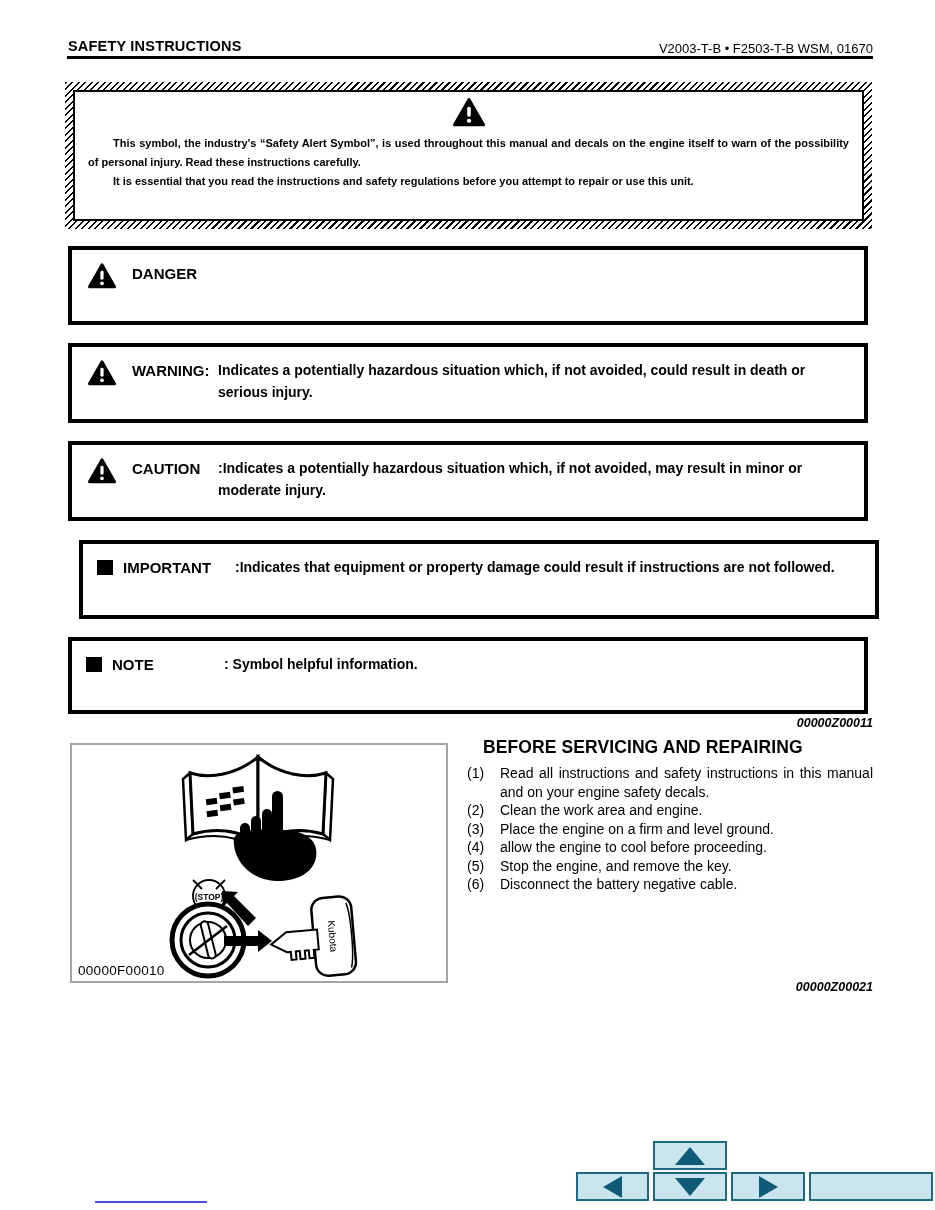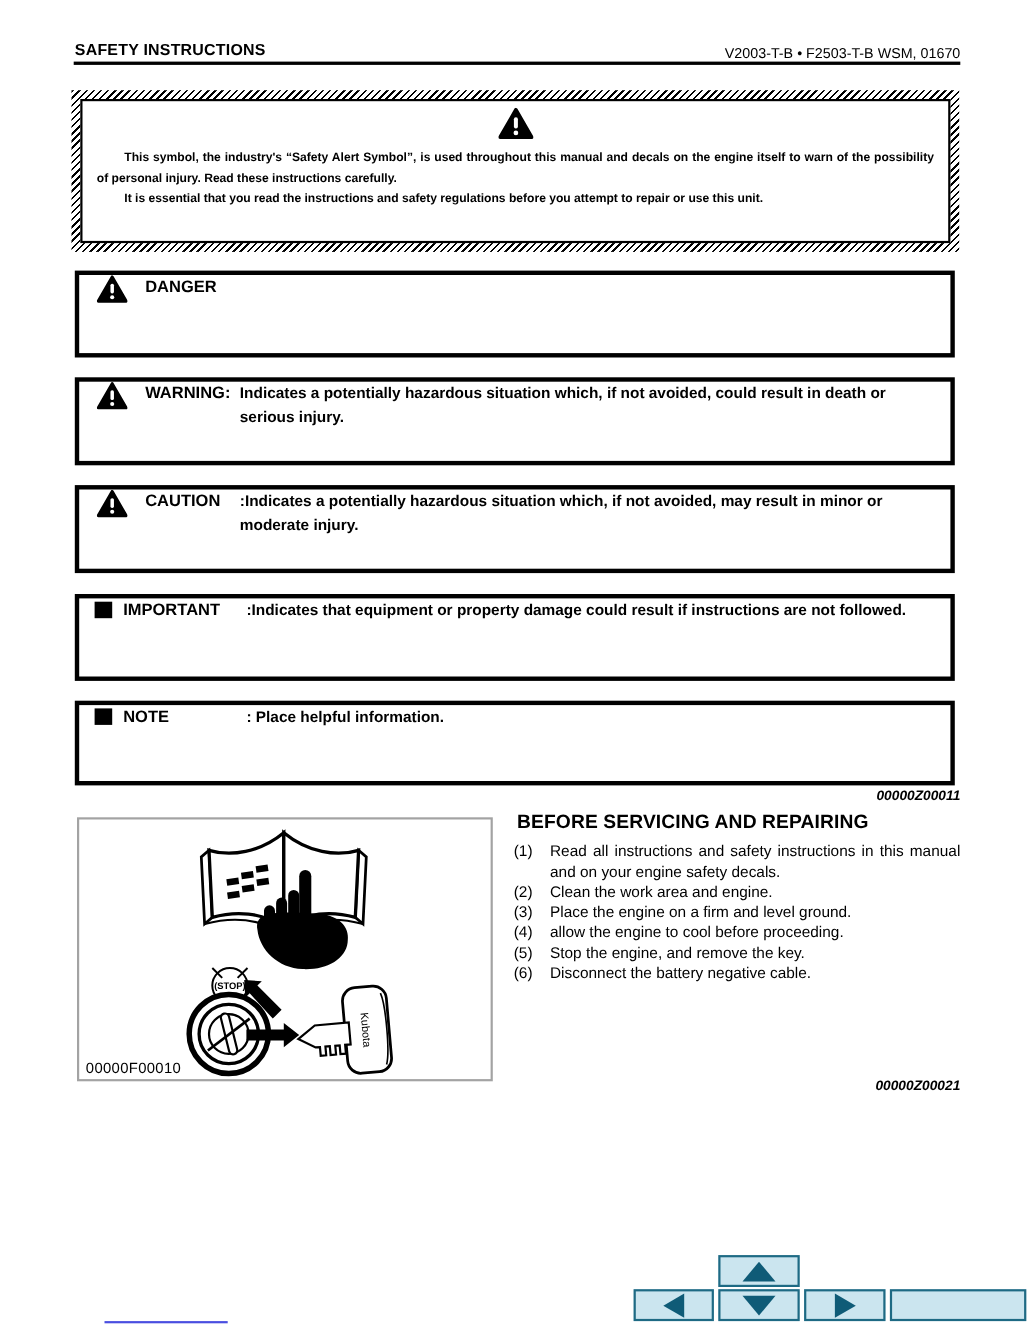--- a/index.html
+++ b/index.html
@@ -17,43 +17,43 @@
   .sf-inner{width:100%;height:100%;box-sizing:border-box;background:#fff;border:2px solid #000;padding:3px 13px 0 13px;}
   .sf-title{display:flex;justify-content:center;align-items:center;gap:13px;margin:3px 0 7px 0;}
   .sf-title-text{font-size:29px;font-weight:bold;word-spacing:11px;letter-spacing:.5px;}
   .sf-p{margin:0;font-size:11px;font-weight:bold;line-height:19px;text-indent:25px;text-align:justify;}
 
   
   .alert-box{position:absolute;left:68px;width:800px;box-sizing:border-box;border:4px solid #000;background:#fff;}
   .box-danger{top:246px;height:79px;}
   .box-warning{top:343px;height:80px;}
   .box-caution{top:441px;height:80px;}
-  .box-important{top:540px;height:79px;}
+  .box-important{top:540px;height:79px;margin-left:11px;}
   .box-note{top:637px;height:77px;}
-  .alert-row{display:grid;}
+  .alert-row{display:grid;padding-top:13px;}
   .alert-row.tri{padding-left:16px;grid-template-columns:44px 86px 1fr;}
   .alert-row.sq{padding-left:14px;grid-template-columns:26px 112px 1fr;}
   .alert-label{font-size:15px;font-weight:bold;line-height:21px;}
   .alert-desc{font-size:14px;font-weight:bold;line-height:21.5px;padding-right:14px;}
   .sq-icon{width:16px;height:15px;background:#000;margin-top:3px;display:inline-block;}
   .tri-svg{display:block;}
 
   
   .code{position:absolute;font-size:12.5px;font-style:italic;font-weight:bold;}
   .code-z11{right:62px;top:716px;}
   .code-z21{right:62px;top:980px;}
 
   
   .figure{position:absolute;left:70px;top:743px;width:378px;height:240px;box-sizing:border-box;border:2px solid #a3a3a3;background:#fff;}
   .figure svg{position:absolute;left:0;top:0;}
   .fig-code{position:absolute;left:6px;bottom:3px;font-size:13.5px;letter-spacing:.3px;}
 
   
   .serv{position:absolute;left:467px;top:737px;width:406px;}
-  .serv-title{margin:0 0 6px 3px;font-size:17.5px;font-weight:bold;letter-spacing:.1px;}
+  .serv-title{margin:0 0 6px 16px;font-size:17.5px;font-weight:bold;letter-spacing:.1px;}
   .serv-item{display:grid;grid-template-columns:33px 1fr;font-size:14px;line-height:18.5px;}
   .serv-num{}
   .serv-text{text-align:justify;}
 
   
   .nav-btn{position:absolute;box-sizing:border-box;background:var(--nav-button-fill,#cbe5ef);
     border:2px solid var(--nav-button-border,#1e6a84);display:flex;align-items:center;justify-content:center;
     padding:0;cursor:pointer;appearance:none;}
   .btn-up{left:653px;top:1141px;width:74px;height:29px;}
   .btn-left{left:576px;top:1172px;width:73px;height:29px;}
@@ -139,21 +139,21 @@
       <span><span class="sq-icon"></span></span>
       <span class="alert-label">IMPORTANT</span>
       <span class="alert-desc">:Indicates that equipment or property damage could result if instructions are not followed.</span>
     </div>
   </section>
 
   <section class="alert-box box-note">
     <div class="alert-row sq">
       <span><span class="sq-icon"></span></span>
       <span class="alert-label">NOTE</span>
-      <span class="alert-desc">: Place helpful information.</span>
+      <span class="alert-desc">: Symbol helpful information.</span>
     </div>
   </section>
 
   <div class="code code-z11">00000Z00011</div>
 
   <figure class="figure" style="margin:0">
     <svg width="374" height="236" viewBox="0 0 374 236">
 
       <g stroke="#000" fill="#fff">
         <path d="M118,28 L111,34 L114,95 L121,89 Z" stroke-width="2.5"></path>

